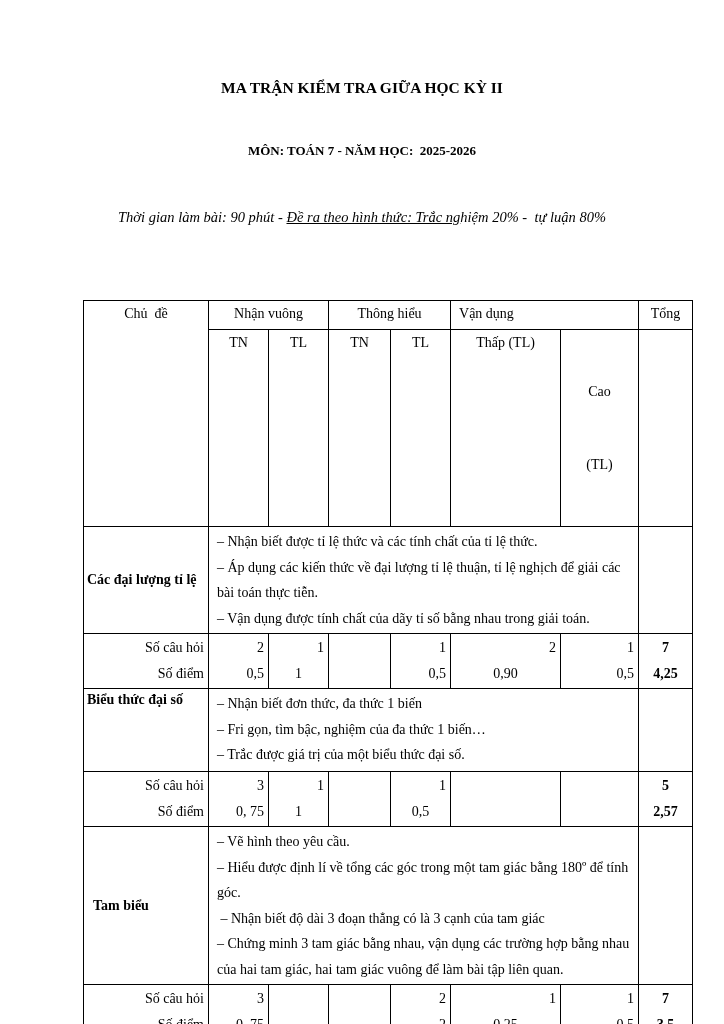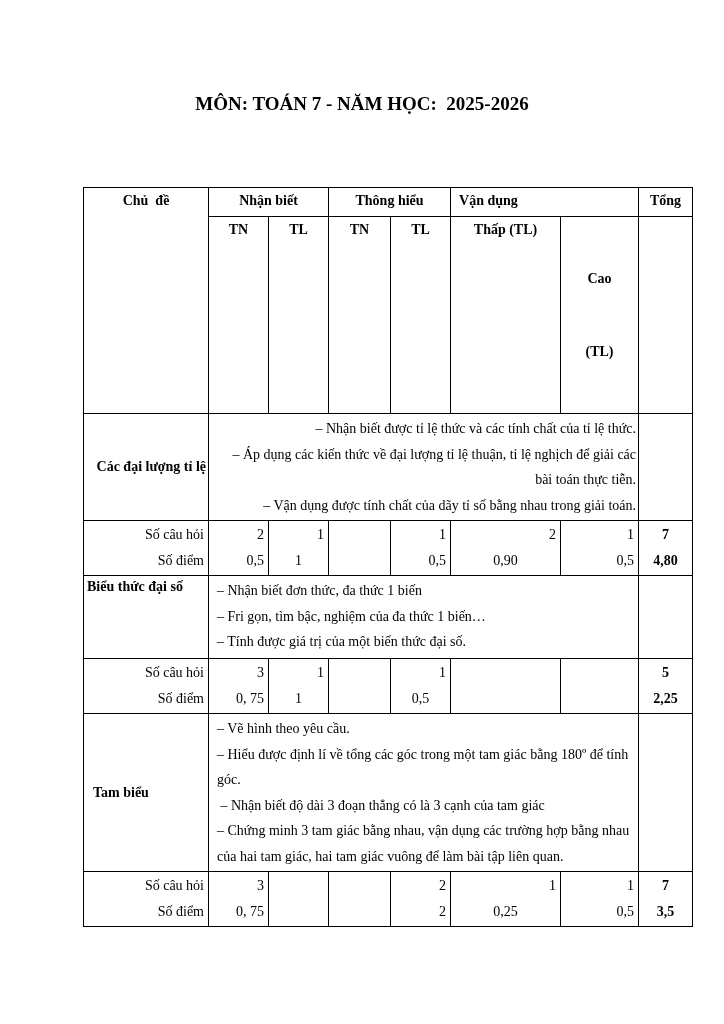--- a/index.html
+++ b/index.html
@@ -24,23 +24,23 @@
     white-space: pre-wrap;
   }
   .doc-title {
     font-weight: bold;
     font-size: 15.5px;
     line-height: 20px;
     margin: 0;
   }
   .doc-subtitle {
     font-weight: bold;
-    font-size: 19px;
+    font-size: 13px;
     line-height: 20px;
-    margin: 16px 0 0 0;
+    margin: 7px 0 0 0;
   }
   .doc-info {
     font-style: italic;
     font-size: 14.5px;
     line-height: 20px;
     margin: 10px 0 0 0;
   }
   .doc-info .u { text-decoration: underline; }
 
   table.matrix {
@@ -50,21 +50,21 @@
     width: 609px;
   }
   td {
     border: 1px solid #000;
     vertical-align: top;
     padding: 1px 4px;
     font-size: 14px;
     overflow: hidden;
   }
   .hc {
-    font-weight: bold;
+    font-weight: normal;
     text-align: center;
     line-height: 24px;
     white-space: pre-wrap;
   }
   .hl { text-align: left; padding-left: 8px; }
   tr.hrow1 td { height: 26px; }
   tr.hrow2 td { height: 50px; }
   .hline { line-height: 25px; }
 
   .topic-cell {
@@ -86,49 +86,51 @@
 
   .ln {
     line-height: 26px;
     height: 26px;
     white-space: pre-wrap;
   }
   .al { text-align: right; }
   .ac { text-align: center; }
   .ar { text-align: right; }
   .b  { font-weight: bold; }
-  tr.desc1 td { height: 99px; text-align: right; }
+  tr.desc1 td { height: 99px; }
   tr.desc2 td { height: 78px; }
   tr.desc3 td { height: 151px; }
 </style>
 </head>
 <body>
 
 <div class="page">
 
   <div class="titles">
+    <p class="doc-title">MA TRẬN KIỂM TRA GIỮA HỌC KỲ II</p>
     <p class="doc-subtitle">MÔN: TOÁN 7 - NĂM HỌC:  2025-2026</p>
+    <p class="doc-info"><span>Thời gian làm bài: 90 phút - </span><span class="u">Đề ra theo hình thức: Trắc ng</span><span>hiệm 20% -  tự luận 80%</span></p>
   </div>
 
   <table class="matrix">
     <colgroup>
       <col style="width:125px">
         <col style="width:60px">
         <col style="width:60px">
         <col style="width:62px">
         <col style="width:60px">
         <col style="width:110px">
         <col style="width:78px">
         <col style="width:54px">
     </colgroup>
 
     <tbody>
         <tr class="hrow1">
       <td rowspan="2" class="hc">Chủ  đề</td>
-      <td colspan="2" class="hc">Nhận biết</td>
+      <td colspan="2" class="hc">Nhận vuông</td>
       <td colspan="2" class="hc">Thông hiểu</td>
       <td colspan="2" class="hc hl">Vận dụng</td>
       <td class="hc">Tổng</td>
     </tr>
 
     <tr class="hrow2">
       <td class="hc">TN</td>
       <td class="hc">TL</td>
       <td class="hc">TN</td>
       <td class="hc">TL</td>
@@ -174,30 +176,30 @@
       <td>
         <div class="ln al">2</div>
         <div class="ln ac">0,90</div>
       </td>
       <td>
         <div class="ln al">1</div>
         <div class="ln ar">0,5</div>
       </td>
       <td>
         <div class="ln ac b">7</div>
-        <div class="ln ac b">4,80</div>
+        <div class="ln ac b">4,25</div>
       </td>
     </tr>
 
     <tr class="desc2">
       <td class="topic-cell vtop"><span>Biểu thức đại số</span></td>
       <td colspan="6" class="desc-cell">
         <p>– Nhận biết đơn thức, đa thức 1 biến</p>
         <p>– Fri gọn, tìm bậc, nghiệm của đa thức 1 biến…</p>
-        <p>– Tính được giá trị của một biến thức đại số.</p>
+        <p>– Trắc được giá trị của một biểu thức đại số.</p>
       </td>
       <td></td>
     </tr>
 
     <tr>
       <td>
         <div class="ln al">Số câu hỏi</div>
         <div class="ln al">Số điểm</div>
       </td>
       <td>
@@ -219,21 +221,21 @@
       <td>
         <div class="ln al"></div>
         <div class="ln ac"></div>
       </td>
       <td>
         <div class="ln al"></div>
         <div class="ln ar"></div>
       </td>
       <td>
         <div class="ln ac b">5</div>
-        <div class="ln ac b">2,25</div>
+        <div class="ln ac b">2,57</div>
       </td>
     </tr>
 
     <tr class="desc3">
       <td class="topic-cell indent"><span>Tam biểu</span></td>
       <td colspan="6" class="desc-cell">
         <p>– Vẽ hình theo yêu cầu.</p>
         <p>– Hiểu được định lí về tổng các góc trong một tam giác bằng 180º để tính góc.</p>
         <p> – Nhận biết độ dài 3 đoạn thẳng có là 3 cạnh của tam giác</p>
         <p>– Chứng minh 3 tam giác bằng nhau, vận dụng các trường hợp bằng nhau của hai tam giác, hai tam giác vuông để làm bài tập liên quan.</p>

